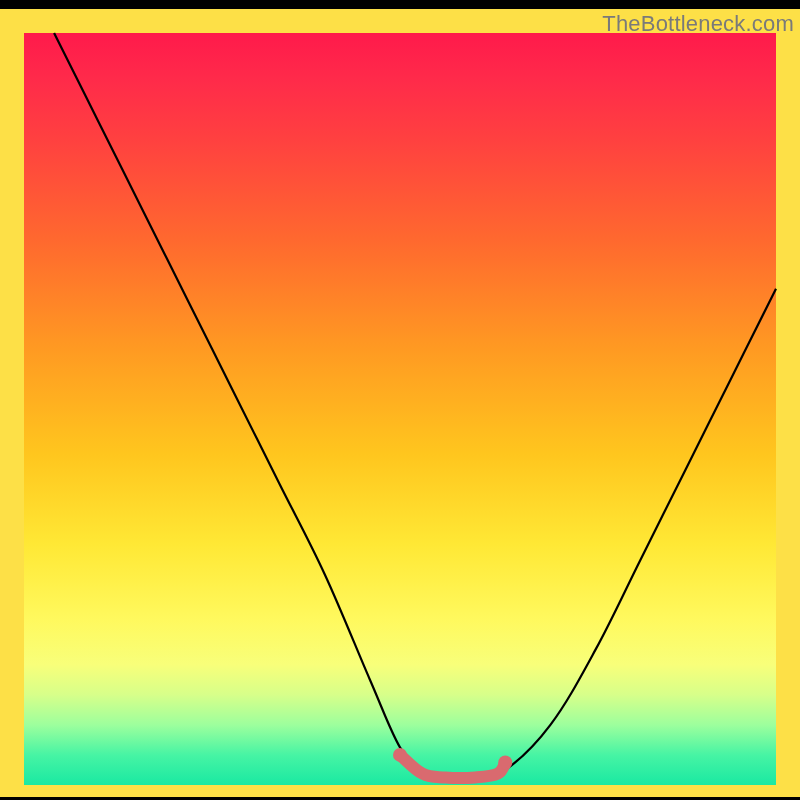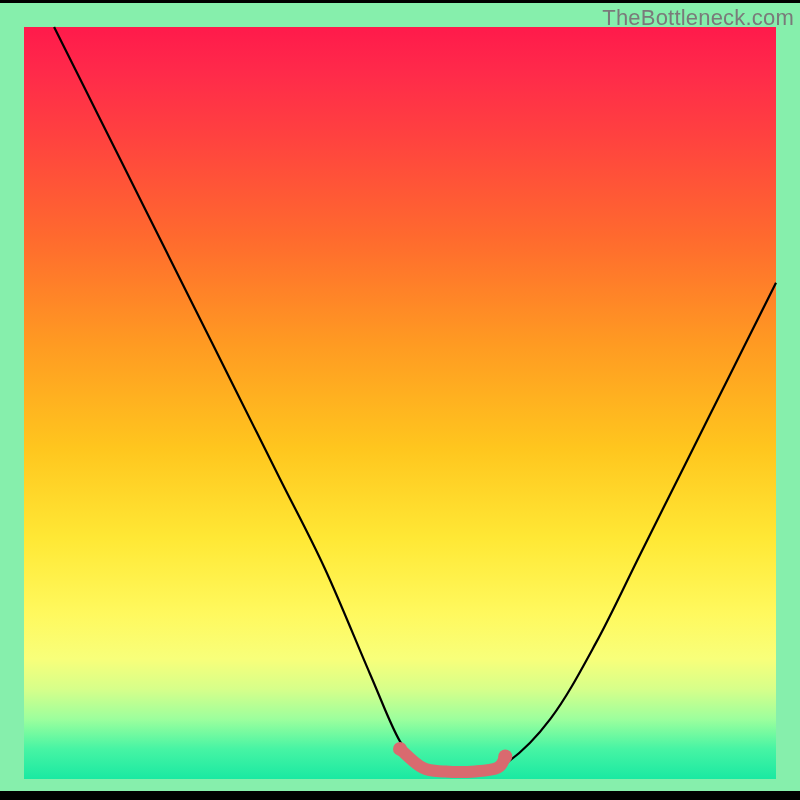--- a/index.html
+++ b/index.html
@@ -6,24 +6,24 @@
     margin: 0;
     padding: 0;
     width: 800px;
     height: 800px;
     background: #000;
     overflow: hidden;
     font-family: Arial, Helvetica, sans-serif;
   }
   .frame {
     position: absolute;
-    left: 0; top: 3px;
+    left: 0; top: 9px;
     width: 800px;
     height: 788px;
-    background: #86efac;
+    background: #fde047;
   }
   .plot-area {
     position: absolute;
     left: 24px;
     top: 24px;
     width: 752px;
     height: 752px;
     background: linear-gradient(to bottom,
       #ff1a4b 0%,
       #ff2a4a 6%,

